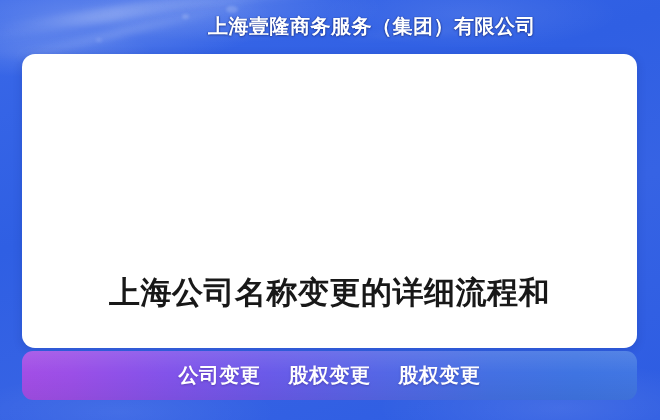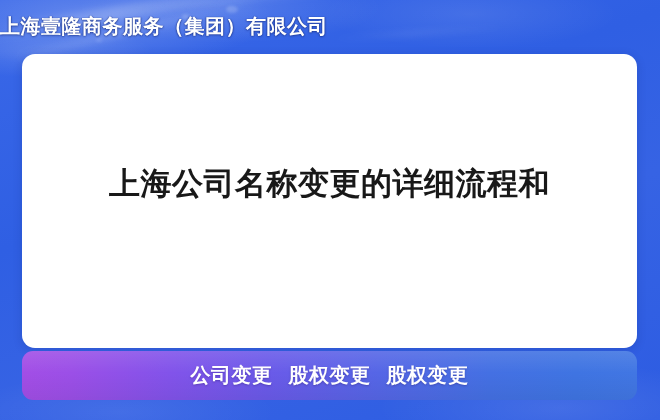--- a/index.html
+++ b/index.html
@@ -60,21 +60,21 @@
 
   
   .header {
     position: absolute;
     left: 0;
     top: 0;
     width: 536px;
     height: 52px;
     display: flex;
     align-items: center;
-    justify-content: flex-start;
+    justify-content: flex-end;
     z-index: 3;
   }
   .header-title {
     font-size: 20px;
     font-weight: bold;
     color: #ffffff;
     letter-spacing: 0.5px;
     white-space: nowrap;
     text-shadow:
        0 1px 2px rgba(20,40,120,0.55),
@@ -97,21 +97,21 @@
   }
   .card-inner {
     position: absolute;
     left: 0;
     right: 0;
     top: 0;
     bottom: 0;
     display: flex;
     flex-direction: column;
     align-items: center;
-    justify-content: center;
+    justify-content: flex-end;
     padding: 16px 44px;
     box-sizing: border-box;
   }
   .card-title {
     text-align: center;
     font-size: 31px;
     line-height: 1.42;
     font-weight: bold;
     color: #181818;
     letter-spacing: 0.5px;
@@ -146,21 +146,21 @@
   .tagbar::after {
     content: "";
     position: absolute;
     inset: 0;
     background: linear-gradient(180deg, rgba(255,255,255,0.10) 0%, rgba(255,255,255,0.0) 45%, rgba(0,0,0,0.05) 100%);
     pointer-events: none;
   }
   .tag-list {
     display: flex;
     align-items: baseline;
-    gap: 16px;
+    gap: 28px;
     position: relative;
     z-index: 1;
   }
   .tag-item {
     font-size: 20px;
     font-weight: bold;
     color: #ffffff;
     white-space: nowrap;
     letter-spacing: 0.5px;
     text-shadow: 0 1px 2px rgba(40,20,110,0.35);

